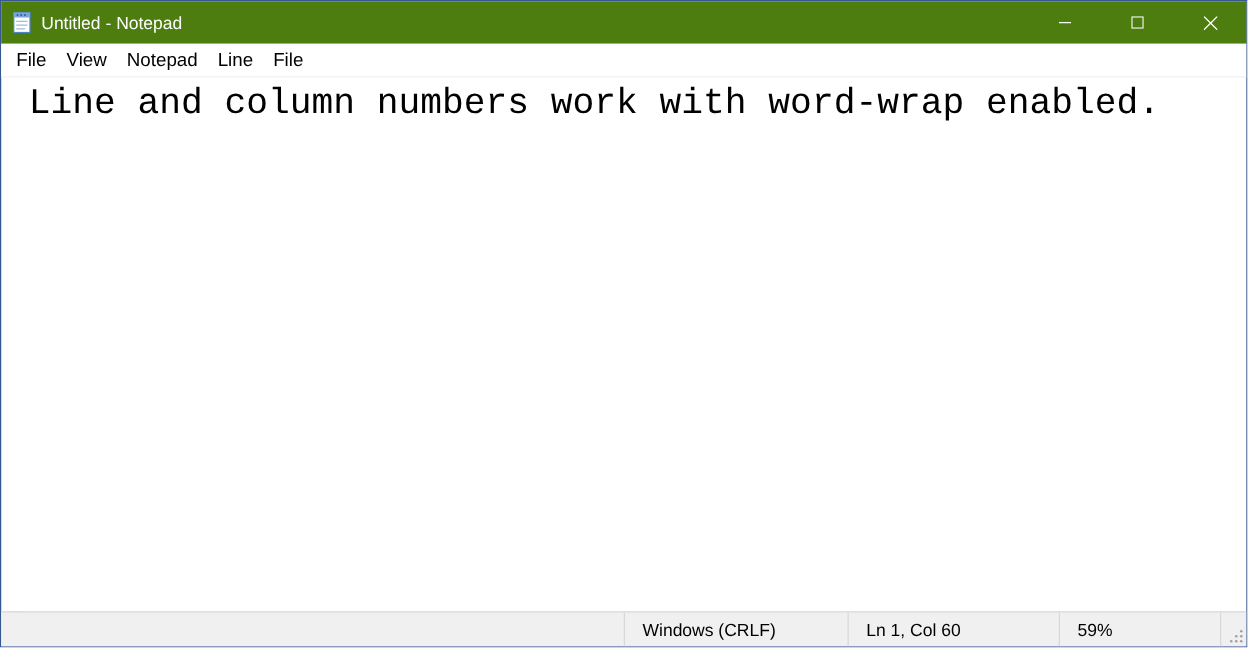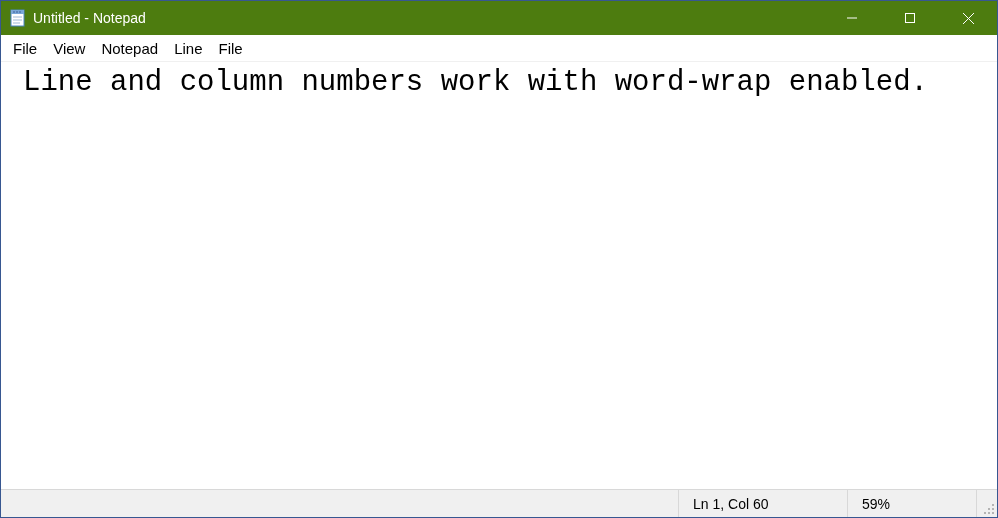--- a/index.html
+++ b/index.html
@@ -67,20 +67,21 @@
     <div class="menu-item">Line</div>
     <div class="menu-item">File</div>
   </div>
 
   <div class="editor-wrap">
     <textarea class="editor" spellcheck="false" style="">Line and column numbers work with word-wrap enabled.</textarea>
   </div>
 
   <div class="statusbar">
     <div class="status-flex"></div>
+    <div class="status-cell" style="width:150px">Windows (CRLF)</div>
     <div class="status-cell" style="width:140px">Ln 1, Col 60</div>
     <div class="status-cell" style="width:100px">59%</div>
     <div class="grip">
       <svg width="12" height="12" viewBox="0 0 12 12">
         <circle cx="10" cy="2" r="1" fill="#a0a0a0"></circle>
         <circle cx="6" cy="6" r="1" fill="#a0a0a0"></circle>
           <circle cx="10" cy="6" r="1" fill="#a0a0a0"></circle>
         <circle cx="2" cy="10" r="1" fill="#a0a0a0"></circle>
           <circle cx="6" cy="10" r="1" fill="#a0a0a0"></circle>
           <circle cx="10" cy="10" r="1" fill="#a0a0a0"></circle>

